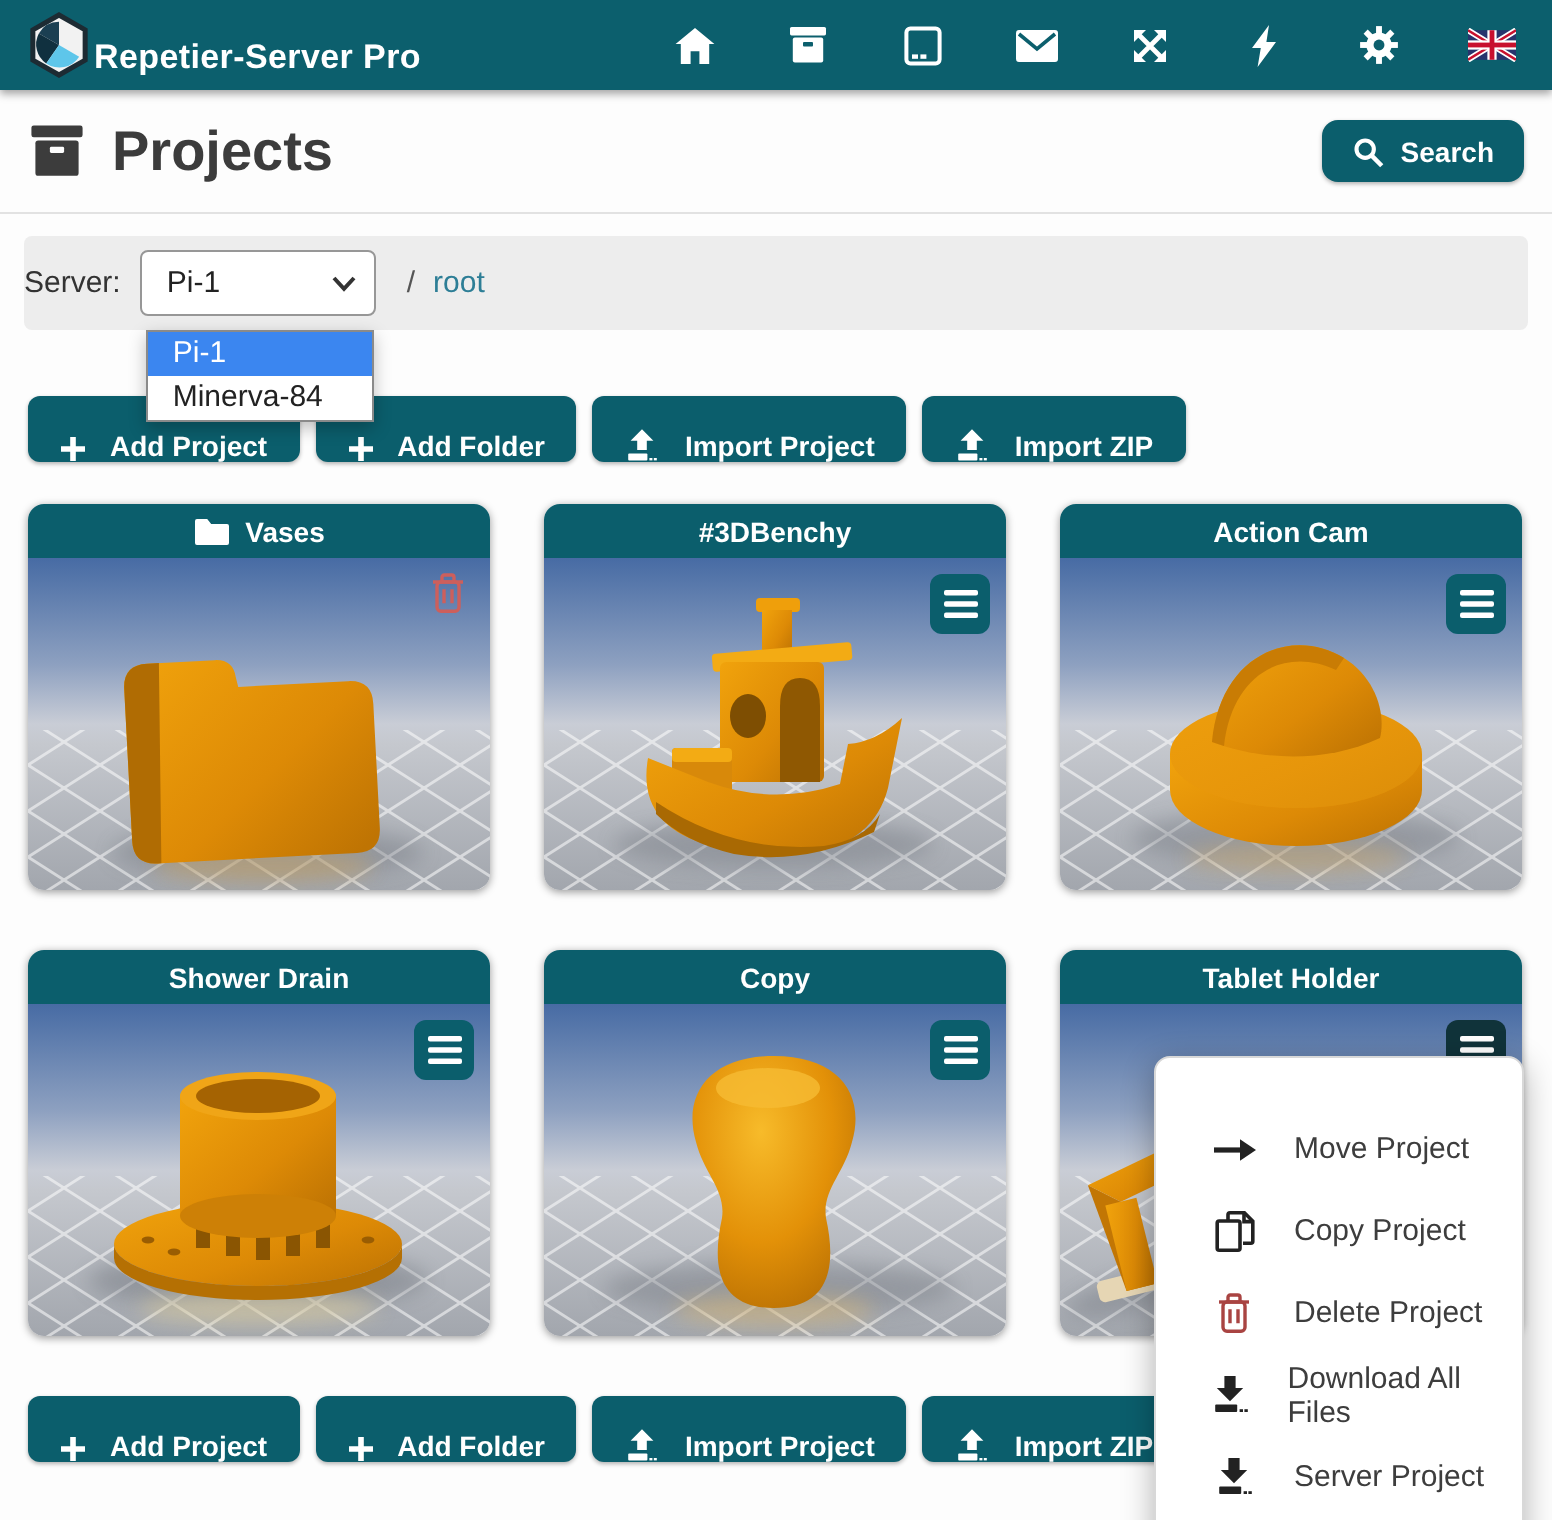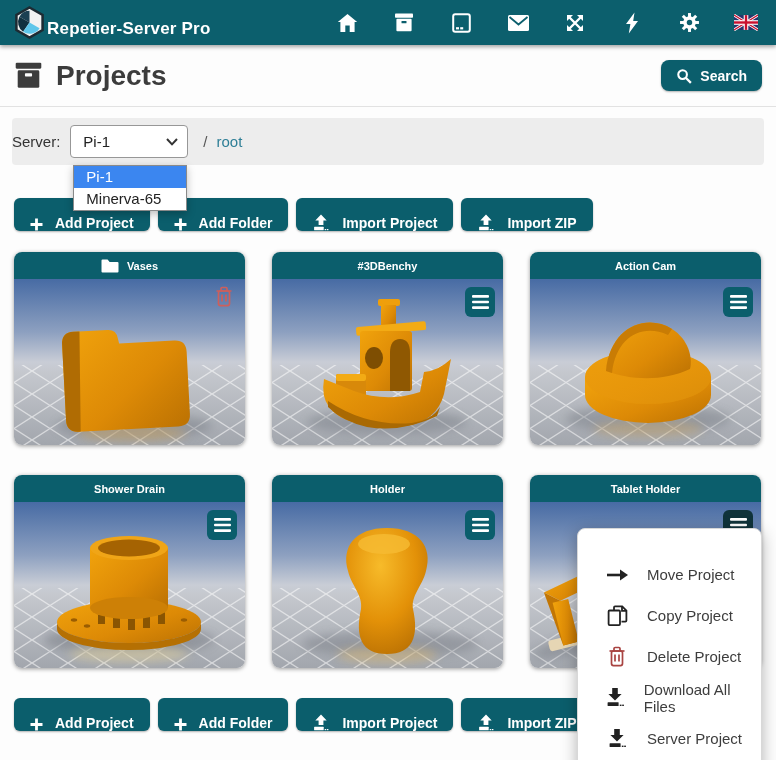--- a/index.html
+++ b/index.html
@@ -45,21 +45,21 @@
   .btn{background:#0b5e6c;color:#fff;border:none;border-radius:6px;height:33px;padding:0 16px;
     font-size:14px;font-weight:700;display:flex;align-items:flex-end;gap:12px;font-family:inherit;
     cursor:pointer;box-shadow:0 1px 2px rgba(0,0,0,.3);}
   .btn-ic{display:flex;align-items:center;}
 
   
   .cards{display:grid;grid-template-columns:repeat(3,231px);column-gap:27px;row-gap:30px;
     margin:21px 14px 0;}
   .card{width:231px;height:193px;border-radius:8px;overflow:hidden;background:#fff;
     box-shadow:0 1px 4px rgba(0,0,0,.4);cursor:pointer;}
-  .card-header{height:27px;background:#0b5e6c;color:#fff;font-size:11px;font-weight:700;
+  .card-header{height:27px;background:#0b5e6c;color:#fff;font-size:14px;font-weight:700;
     display:flex;align-items:center;justify-content:center;gap:8px;}
   .card-image{position:relative;width:231px;height:166px;}
   .card-image svg.preview{display:block;}
   .burger{position:absolute;top:8px;right:8px;width:30px;height:30px;border-radius:6px;
     background:#0b5e6c;border:none;display:flex;align-items:center;justify-content:center;
     cursor:pointer;padding:0;}
   .burger.dark{background:#10333a;}
   .trash-btn{position:absolute;top:7px;right:11px;cursor:pointer;display:flex;}
 
   
@@ -183,21 +183,21 @@
       <div class="select">
         <span class="select-value">Pi-1</span>
         <span style="display:flex">
           <svg width="12" height="8" viewBox="0 0 12 8">
               <path d="M1 1 L6 6.4 L11 1" stroke="#333" stroke-width="2" fill="none"></path>
             </svg>
         </span>
       </div>
       <div class="options">
           <div class="option selected">Pi-1</div>
-          <div class="option">Minerva-65</div>
+          <div class="option">Minerva-84</div>
         </div>
     </div>
     <div class="breadcrumb">
       <span class="crumb-sep">/</span>
       <span class="crumb-root">root</span>
     </div>
   </div>
 
   <div class="btn-row top">
       <button class="btn">
@@ -462,21 +462,21 @@
                 <rect width="17" height="2.7" rx="1"></rect>
                 <rect y="5.65" width="17" height="2.7" rx="1"></rect>
                 <rect y="11.3" width="17" height="2.7" rx="1"></rect>
               </svg>
             </span>
           </button>
     </div>
   </div>
       <div class="card">
     <div class="card-header">
-          <span>Holder</span>
+          <span>Copy</span>
         </div>
     <div class="card-image">
       <svg class="preview" width="231" height="166" viewBox="0 0 231 166">
  <defs>
   <linearGradient id="sky4" x1="0" y1="0" x2="0" y2="1">
    <stop offset="0" stop-color="#476ba4"></stop>
                 <stop offset="0.32" stop-color="#8da0c0"></stop>
    <stop offset="0.5" stop-color="#c9cdd6"></stop>
                 <stop offset="0.56" stop-color="#c5c8ce"></stop>
    <stop offset="1" stop-color="#a2a6ad"></stop>

